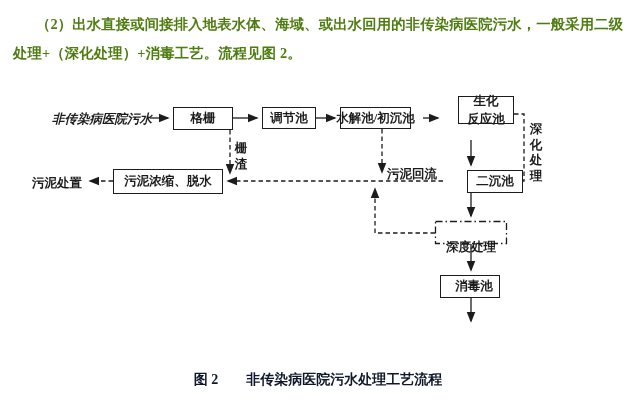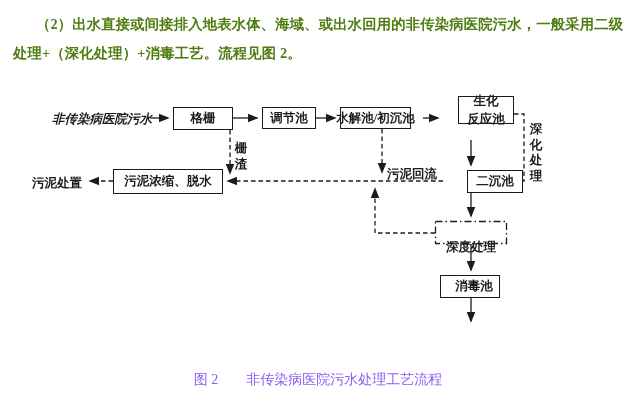--- a/index.html
+++ b/index.html
@@ -49,22 +49,22 @@
   }
   .box-noborder {
     border: none;
     background: transparent;
   }
   .bio-inner { text-align: center; line-height: 18px; }
   .caption {
     left: 0; right: 0;
     text-align: center;
     font-size: 14px;
-    font-weight: normal;
-    color: #8b5cf6;
+    font-weight: bold;
+    color: #0f172a;
     white-space: nowrap;
   }
   svg.connectors { position: absolute; left: 0; top: 0; }
 </style>
 </head>
 <body>
 
 <div class="page">
 
   <div class="abs para" style="left:36px; top:15px;">（2）出水直接或间接排入地表水体、海域、或出水回用的非传染病医院污水，一般采用二级</div>

